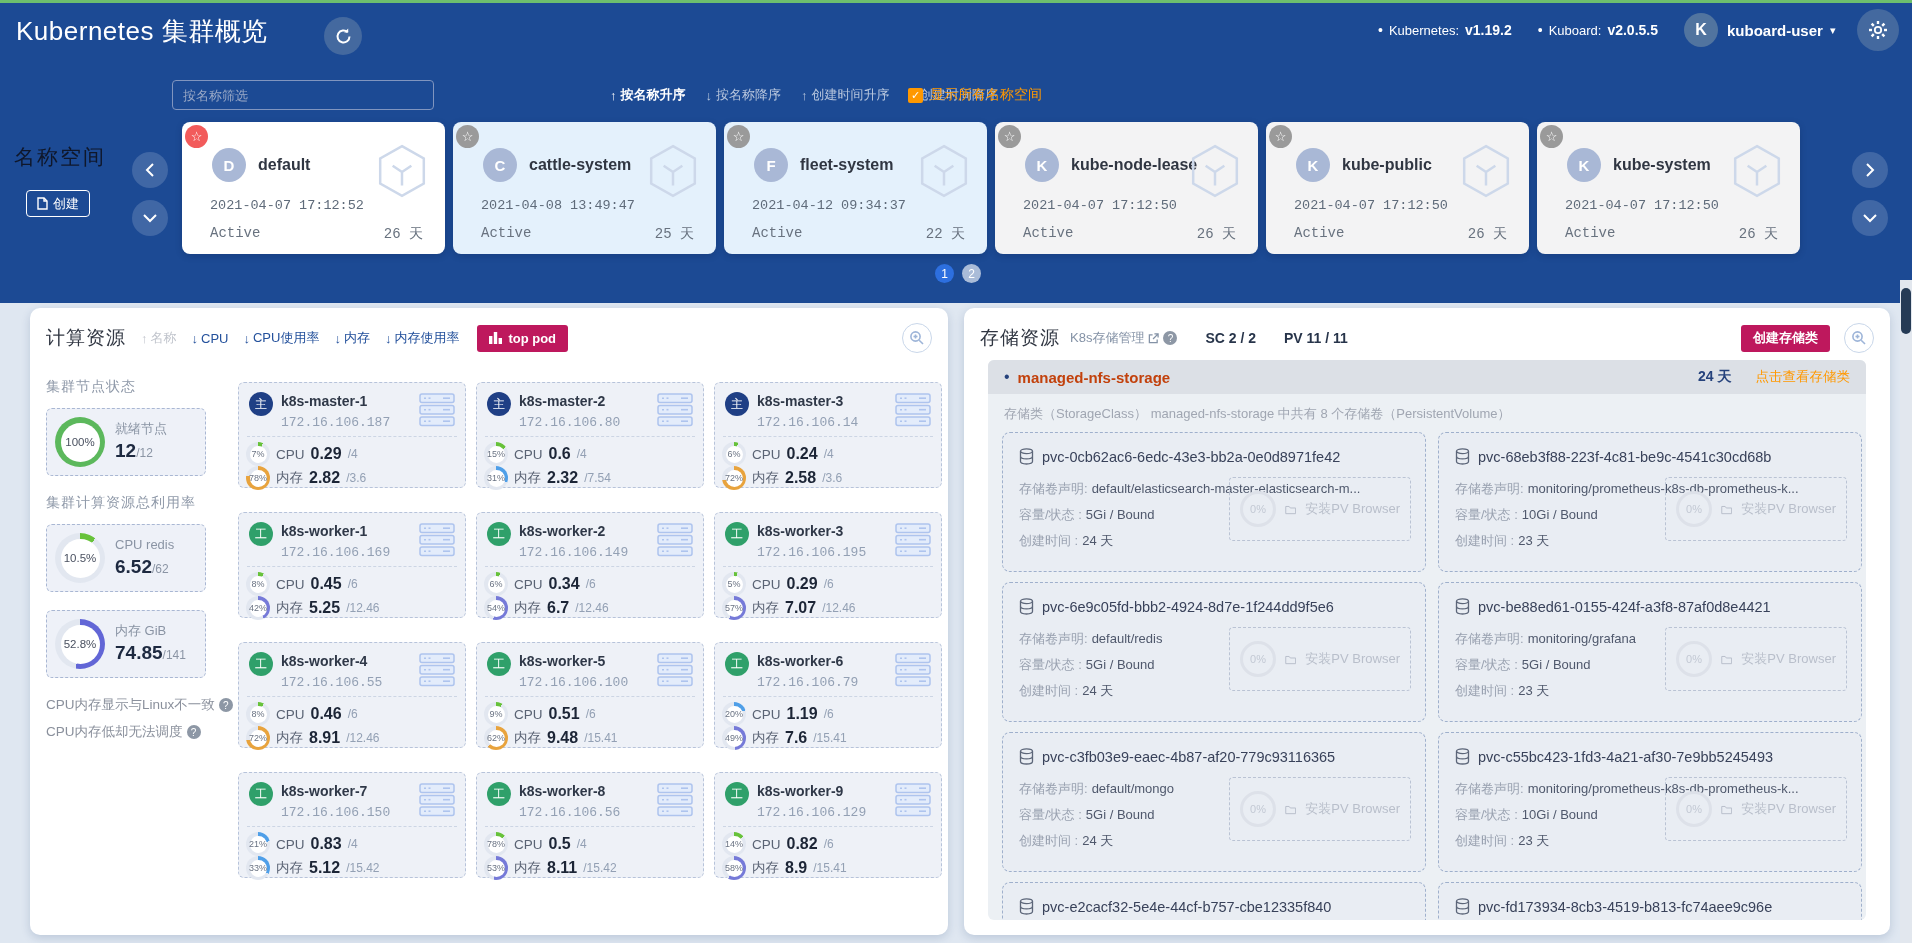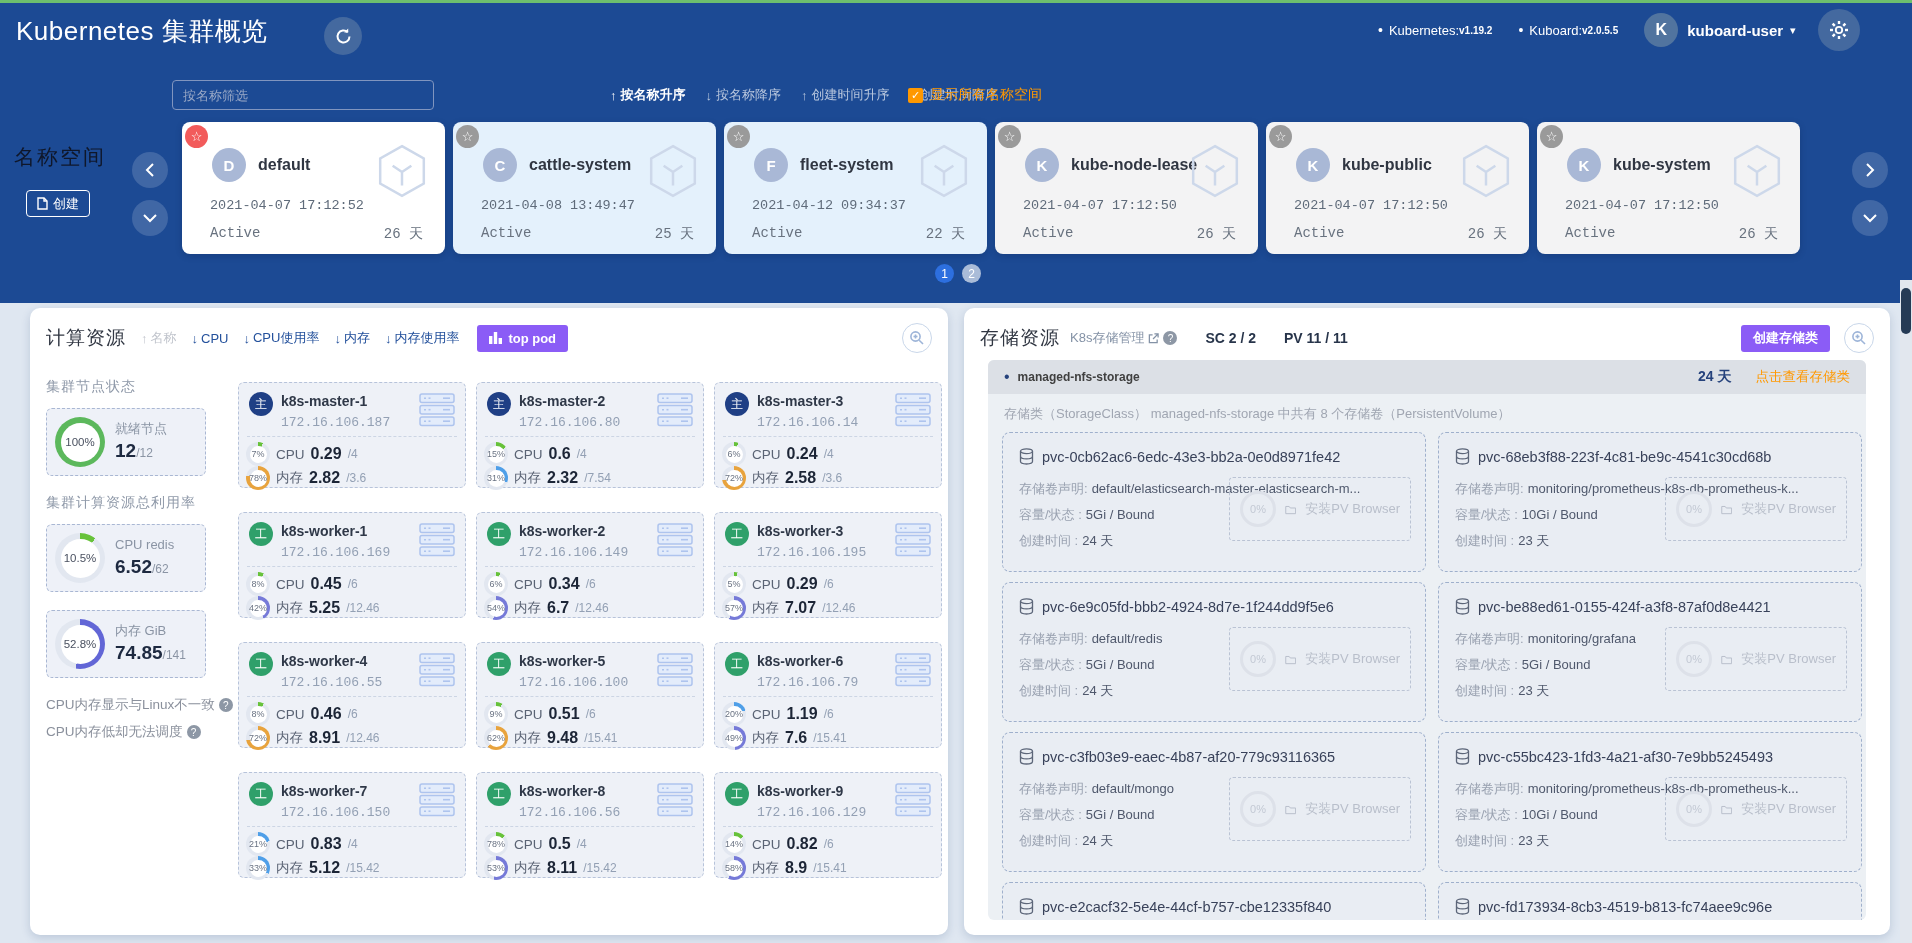--- a/index.html
+++ b/index.html
@@ -6,21 +6,21 @@
   html,body{width:1912px;height:943px;overflow:hidden}
   body{font-family:"Liberation Sans","DejaVu Sans",sans-serif;background:#dfe7f1;position:relative}
   .topline{position:absolute;left:0;top:0;width:100%;height:3px;background:#6dbf6d;z-index:9}
   .navybg{position:absolute;left:0;top:0;width:100%;height:303px;background:#1c4a94}
 
   
   .hdr-title{position:absolute;left:16px;top:14px;color:#fff;font-size:26px;font-weight:500;letter-spacing:.5px;z-index:2}
   .refresh-btn{position:absolute;left:324px;top:17px;width:38px;height:38px;border-radius:50%;background:#44699f;display:flex;align-items:center;justify-content:center;z-index:2;cursor:pointer}
   .hdr-right{position:absolute;left:1378px;top:0;height:60px;display:flex;align-items:center;color:#fff;font-size:13px;z-index:2}
   .hdr-dot{font-size:14px;margin-right:6px}
-  .hdr-ver{font-weight:700;font-size:10px;}
+  .hdr-ver{font-weight:700;font-size:14px;margin-left:6px}
   .hdr-item{display:flex;align-items:center;margin-right:26px}
   .avatar-k{width:34px;height:34px;border-radius:50%;background:#51749f;color:#fff;font-weight:700;font-size:16px;display:flex;align-items:center;justify-content:center;margin-right:9px}
   .hdr-user{font-weight:700;font-size:15px}
   .caret{margin-left:7px;font-size:11px}
   .gear-btn{width:42px;height:42px;border-radius:50%;background:#44699f;display:flex;align-items:center;justify-content:center;margin-left:22px;cursor:pointer}
 
   
   .filter-input{position:absolute;left:172px;top:80px;width:262px;height:30px;background:transparent;border:1px solid #8095bf;border-radius:4px;color:#fff;font-size:13px;padding:0 10px;z-index:2;outline:none}
   .filter-input::placeholder{color:#9aa9c7}
   .sort-row{position:absolute;left:610px;top:80px;height:30px;display:flex;align-items:center;z-index:2}
@@ -53,21 +53,21 @@
   .page-dot.active{background:#2d6fdf}
 
   
   .panel{position:absolute;top:308px;height:627px;background:#fff;border-radius:10px;box-shadow:0 3px 10px rgba(30,60,110,.18)}
   #panel-compute{left:30px;width:918px}
   #panel-storage{left:964px;width:926px}
   .panel-hd{display:flex;align-items:center;padding:15px 16px 0 16px}
   .panel-title{font-size:19px;color:#303642;letter-spacing:1px}
   .psort{display:flex;align-items:center;gap:3px;font-size:13px;color:#24519c;margin-left:15px;cursor:pointer}
   .psort.inactive{color:#c0c4cc}
-  .navy-btn{background:#8b5cf6;color:#fff;border:none;border-radius:3px;height:27px;font-size:13px;font-weight:700;display:flex;align-items:center;gap:6px;padding:0 12px;cursor:pointer}
+  .navy-btn{background:#be185d;color:#fff;border:none;border-radius:3px;height:27px;font-size:13px;font-weight:700;display:flex;align-items:center;gap:6px;padding:0 12px;cursor:pointer}
   .toppod-btn{margin-left:18px}
   .mag-btn{width:30px;height:30px;border-radius:50%;border:1px solid #c9d7ea;background:#fff;display:flex;align-items:center;justify-content:center;margin-left:auto;cursor:pointer}
 
   
   .ring{--s:24px;--p:0;--c:#67c23a;width:var(--s);height:var(--s);border-radius:50%;flex:none;background:conic-gradient(var(--c) calc(var(--p)*1%),#e2e7f0 0);display:flex;align-items:center;justify-content:center}
   .ring>span{width:calc(100% - 7px);height:calc(100% - 7px);background:#fff;border-radius:50%;display:flex;align-items:center;justify-content:center;font-size:9px;color:#6a7383;white-space:nowrap}
   .gauge{--s:50px}
   .gauge>span{width:calc(100% - 11px);height:calc(100% - 11px);font-size:11.5px;color:#4a5160}
 
   
@@ -97,21 +97,21 @@
   .nlabel{font-size:13.5px;color:#5a6374}
   .nval{font-size:16px;font-weight:700;color:#1c2536}
   .ntot{font-size:12px;color:#93a0b4}
 
   
   .slink{font-size:13px;color:#8492a6;margin-left:10px;display:flex;align-items:center;gap:4px;cursor:pointer}
   .scount{font-size:14px;font-weight:700;color:#27344a;margin-left:28px}
   .storage-section{position:absolute;left:24px;top:52px;width:878px;height:560px;background:#ecf0f4;border-radius:6px;overflow:hidden}
   .ss-hd{height:34px;background:#dce0e6;display:flex;align-items:center;padding:0 16px}
   .ss-bullet{color:#25427c;font-size:16px;margin-right:8px}
-  .ss-name{color:#404040;font-weight:700;font-size:12px;cursor:pointer}
+  .ss-name{color:#c2410c;font-weight:700;font-size:15px;cursor:pointer}
   .ss-age{margin-left:auto;color:#25427c;font-weight:700;font-size:14px}
   .ss-view{color:#ff9800;font-size:13.5px;margin-left:24px;cursor:pointer}
   .ss-summary{font-size:13px;color:#a0a6b2;padding:11px 16px 0}
   .pvc-grid{display:grid;grid-template-columns:424px 424px;gap:10px 12px;padding:9px 14px}
   .pvc{position:relative;height:140px;background:#e9edf3;border:1px dashed #9fb0cc;border-radius:8px}
   .pvc-name{position:absolute;left:16px;top:15px;display:flex;gap:8px;align-items:center;font-size:14.5px;color:#39425a;font-weight:500;white-space:nowrap}
   .pvc-row{position:absolute;left:16px;font-size:13px;color:#99a1b0;white-space:nowrap}
   .pvc-row b{font-weight:400;color:#4f586c;margin-left:4px}
   .pvc-row.r1{top:47px}.pvc-row.r2{top:73px}.pvc-row.r3{top:99px}
   .pvc-action{position:absolute;right:14px;top:44px;width:182px;height:64px;border:1px dashed #bac3d4;border-radius:4px;display:flex;align-items:center;gap:9px;padding:0 10px;color:#b9bfcb;font-size:13px;cursor:pointer}

